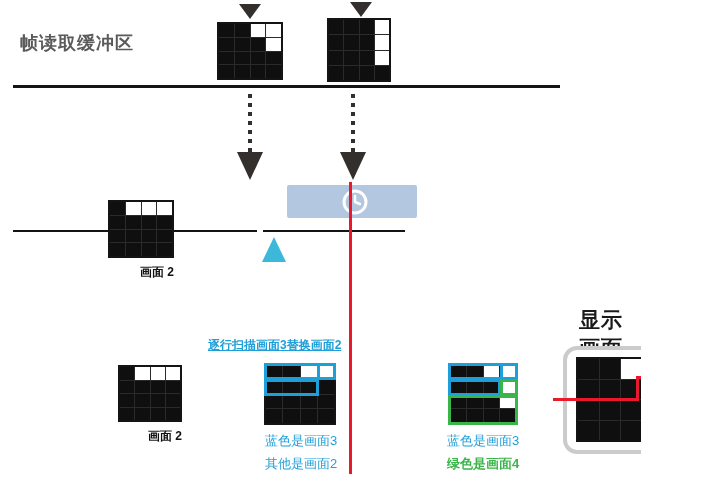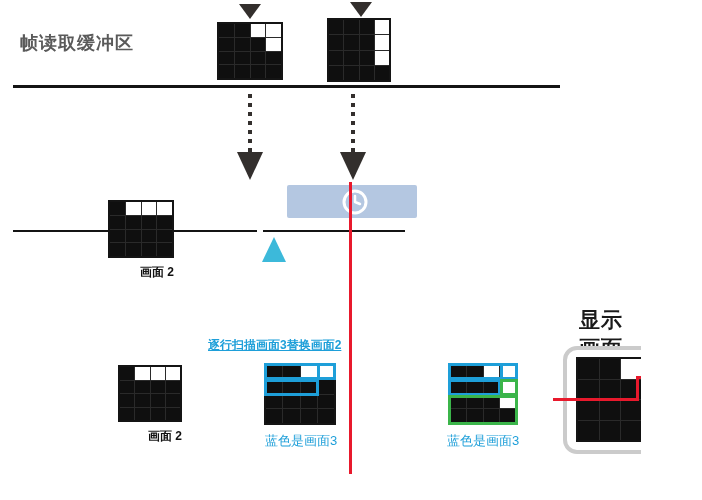--- a/index.html
+++ b/index.html
@@ -189,20 +189,21 @@
         <div class="cell b"></div>
         <div class="cell b"></div>
         <div class="cell b"></div>
         <div class="cell b"></div>
       </div>
     <div class="outline blue" style="left:0;top:0;width:100%;height:27%;"></div>
     <div class="vdivider blue" style="left:74%;top:0;height:27%;"></div>
     <div class="outline blue" style="left:0;top:25%;width:76%;height:28%;"></div>
   </div>
   <div class="abs note-blue" style="left:258px;top:432px;width:86px;">蓝色是画面3</div>
+  <div class="abs note-blue" style="left:258px;top:455px;width:86px;">其他是画面2</div>
 
   <div class="gridwrap" style="left:448px;top:363px;width:70px;height:62px;">
     <div class="pixgrid">
         <div class="cell b"></div>
         <div class="cell b"></div>
         <div class="cell w"></div>
         <div class="cell w"></div>
         <div class="cell b"></div>
         <div class="cell b"></div>
         <div class="cell b"></div>
@@ -216,20 +217,21 @@
         <div class="cell b"></div>
         <div class="cell b"></div>
       </div>
     <div class="outline blue" style="left:0;top:0;width:100%;height:27%;"></div>
     <div class="vdivider blue" style="left:74%;top:0;height:27%;"></div>
     <div class="outline blue" style="left:0;top:25%;width:76%;height:28%;"></div>
     <div class="outline green" style="left:74%;top:25%;width:26%;height:28%;"></div>
     <div class="outline green" style="left:0;top:51%;width:100%;height:49%;"></div>
   </div>
   <div class="abs note-blue" style="left:440px;top:432px;width:86px;">蓝色是画面3</div>
+  <div class="abs note-green" style="left:440px;top:455px;width:86px;">绿色是画面4</div>
 
   <div class="abs display-title" style="left:579px;top:306px;">显示画面</div>
 
   <div class="abs monitor" style="left:563px;top:346px;width:114px;height:108px;"></div>
   <div class="gridwrap" style="left:576px;top:357px;width:89px;height:85px;">
     <div class="pixgrid">
         <div class="cell b"></div>
         <div class="cell b"></div>
         <div class="cell w"></div>
         <div class="cell w"></div>

